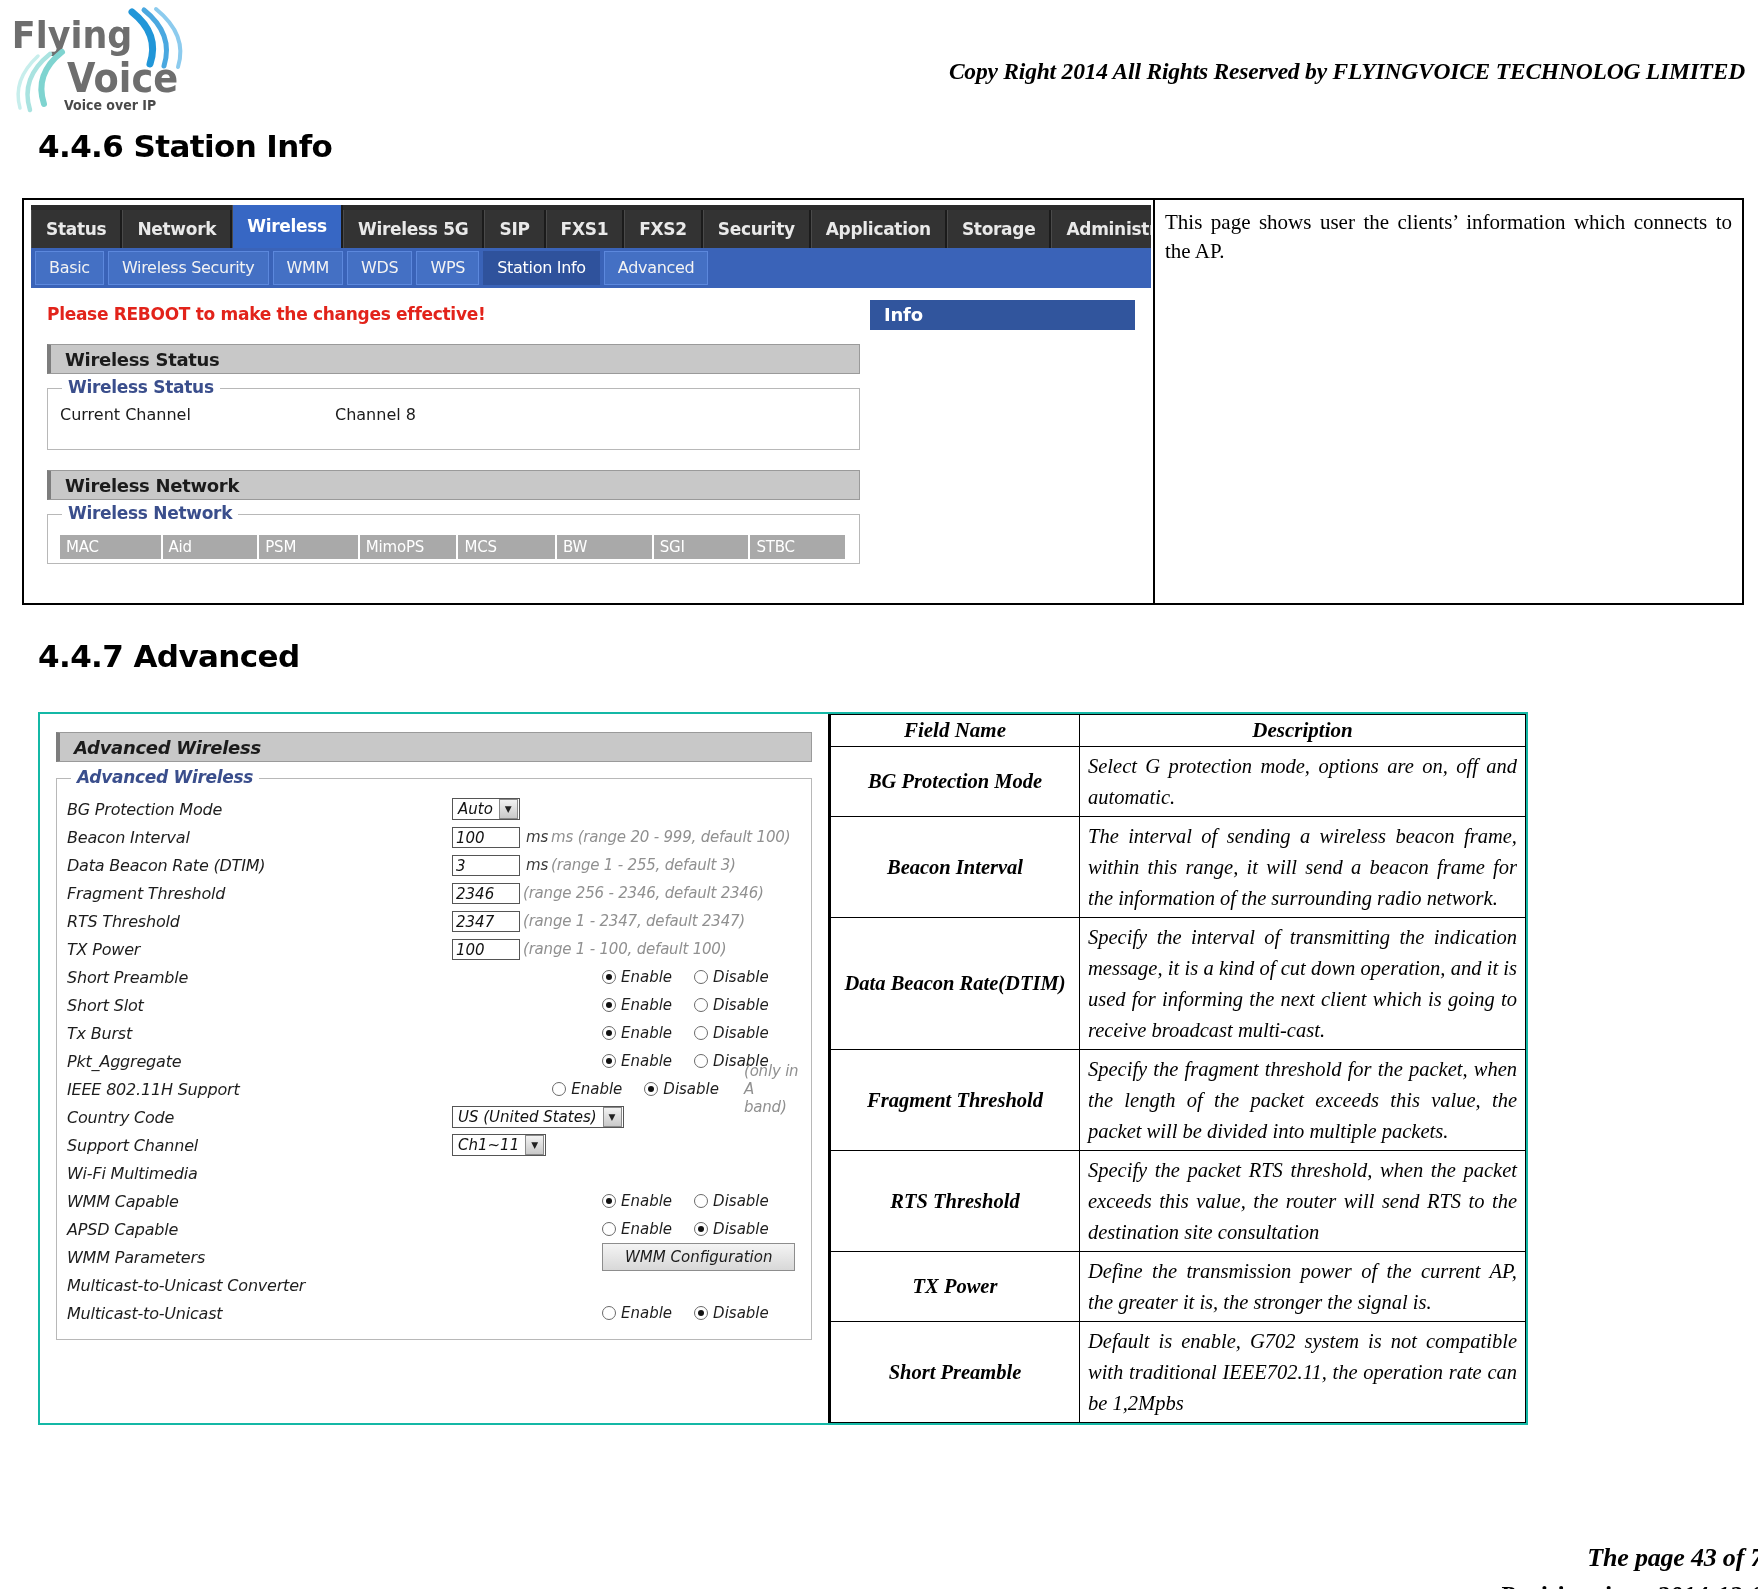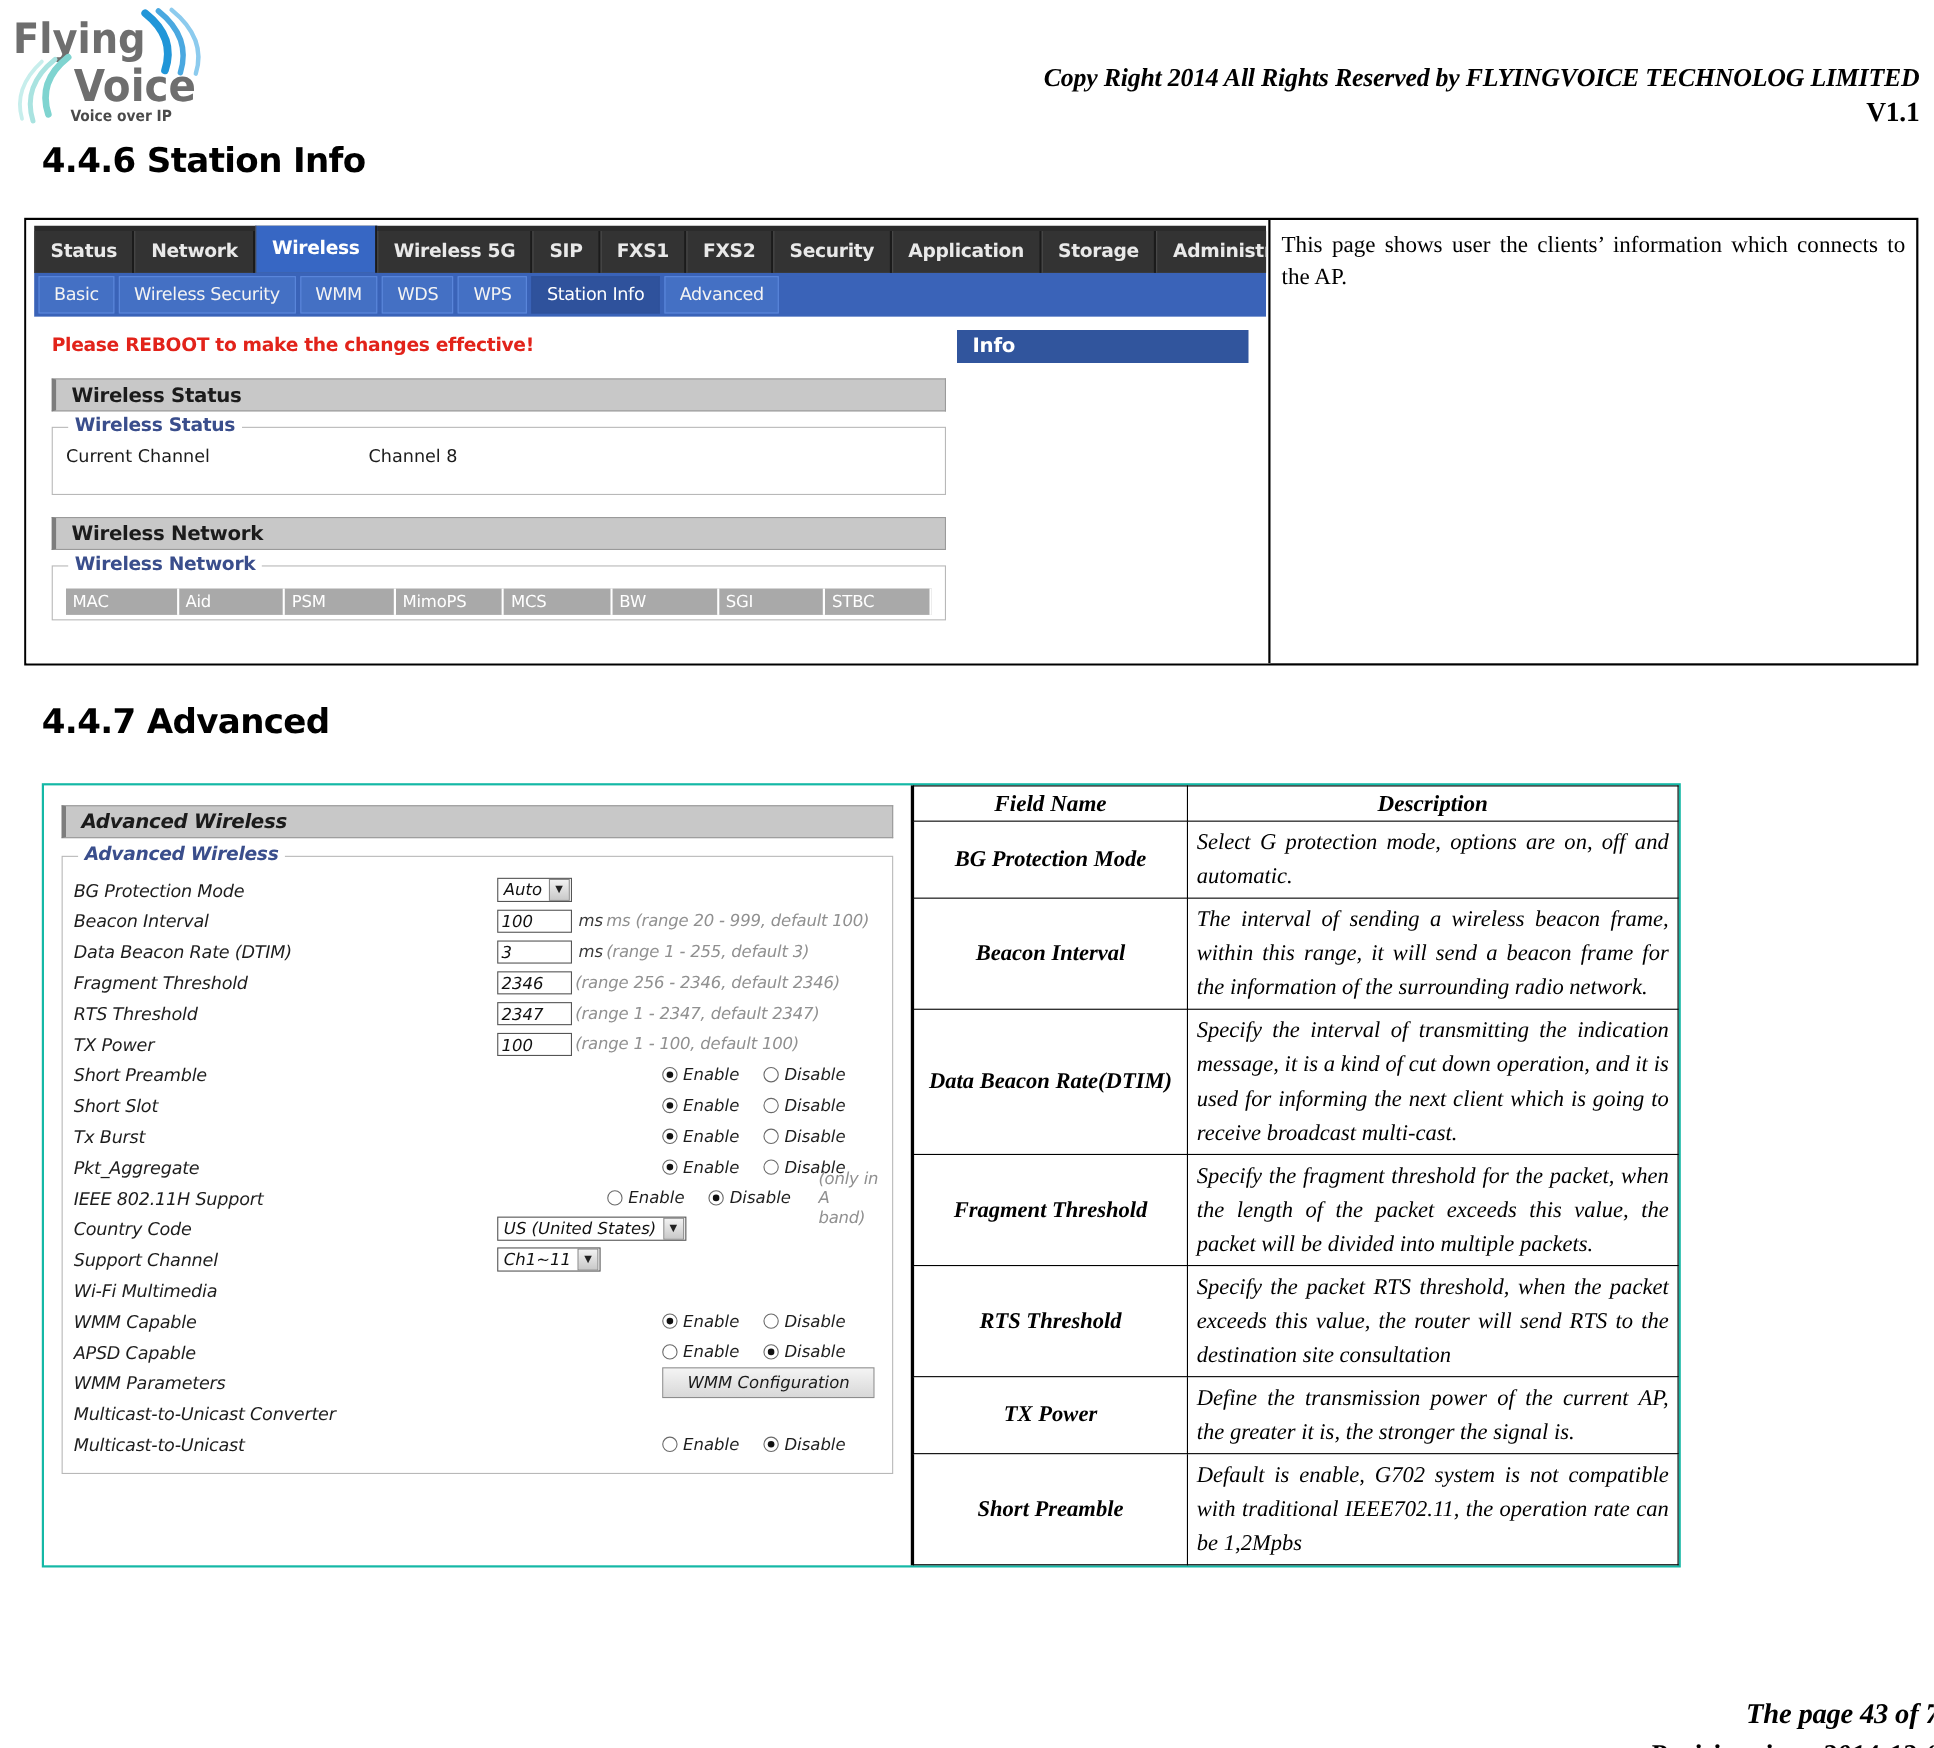--- a/index.html
+++ b/index.html
@@ -350,21 +350,20 @@
         <path d="M146 3 q32 26 22 58" stroke="#8ccbee" stroke-width="4" fill="none" stroke-linecap="round"></path>
         <text x="62" y="86" font-family="DejaVu Sans, sans-serif" font-size="40" font-weight="bold" fill="#6e6e6e" transform="scale(0.92,1)">Voice</text>
         <path d="M52 46 q-28 22 -18 52" stroke="#7fd4d0" stroke-width="6" fill="none" stroke-linecap="round"></path>
         <path d="M40 48 q-30 24 -20 56" stroke="#a9e3e0" stroke-width="4.5" fill="none" stroke-linecap="round"></path>
         <path d="M28 50 q-26 24 -18 52" stroke="#c7eeec" stroke-width="3.5" fill="none" stroke-linecap="round"></path>
         <text x="60" y="104" font-family="DejaVu Sans, sans-serif" font-size="14" font-weight="bold" fill="#4a4a4a" transform="scale(0.9,1)">Voice over IP</text>
       </svg>
     </div>
     <div class="hdr-text">
       <span>Copy Right 2014 All Rights Reserved by FLYINGVOICE TECHNOLOG LIMITED</span>
-      <span class="hdr-ver">V1.1</span>
     </div>
   </div>
 
   <h2 class="sec" id="h-446">4.4.6 Station Info</h2>
 
   <div class="doctable1">
     <div class="dt1-left">
 
       <div class="ui">
         <div class="navbar" id="navbar">

